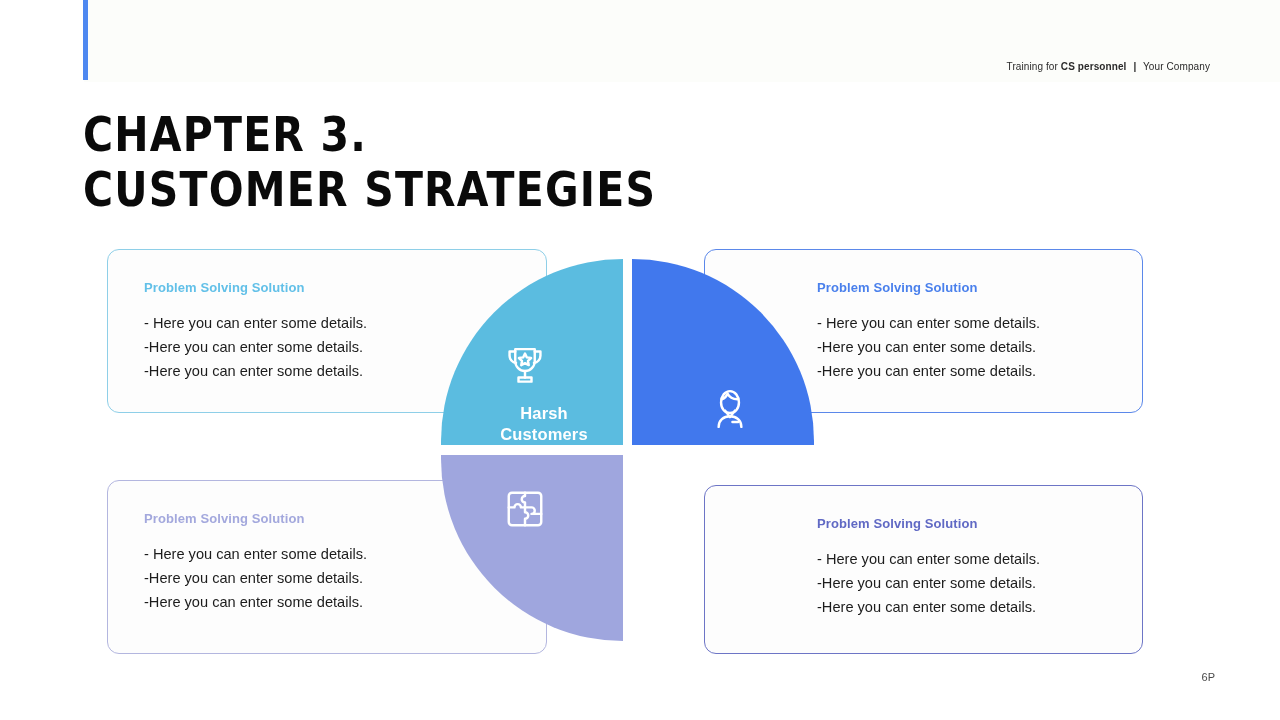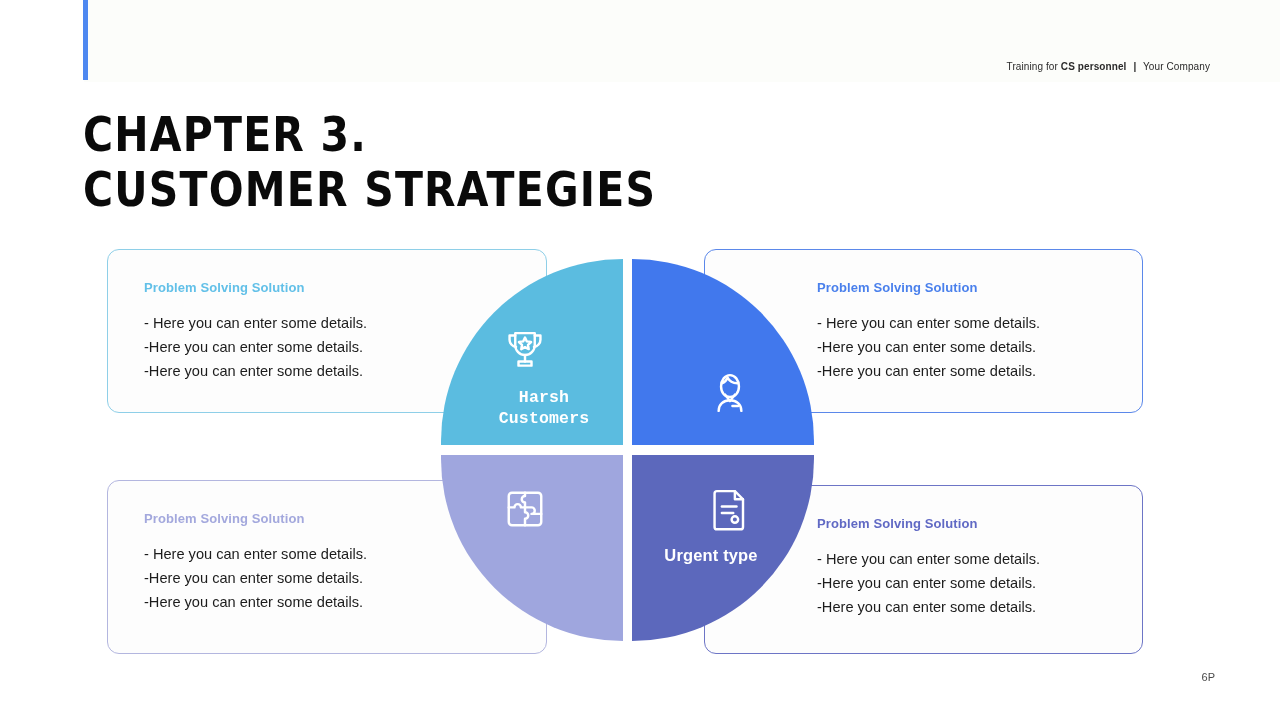--- a/index.html
+++ b/index.html
@@ -131,21 +131,21 @@
   .quad-tr { left: 191px; top: 0;     border-radius: 0 182px 0 0; }
   .quad-bl { left: 0;     top: 196px; border-radius: 0 0 0 182px; }
   .quad-br { left: 191px; top: 196px; border-radius: 0 0 182px 0; }
 
   .quad-content {
     position: absolute;
     width: 100%;
     text-align: center;
   }
   .quad-tl .quad-content,
-  .quad-tr .quad-content { bottom: 16px; font-family: Liberation Mono, monospace; }
+  .quad-tr .quad-content { bottom: 0; }
   .quad-bl .quad-content,
   .quad-br .quad-content { top: 28px; }
 
   .quad-icon {
     display: block;
     margin: 0 auto 10px auto;
     width: 52px;
     height: 52px;
   }
   .quad-label {
@@ -268,28 +268,16 @@
   <div class="quad quad-bl" id="quad-2" style="background: rgb(159, 166, 222);">
     <div class="quad-content">
       <svg class="quad-icon" viewBox="0 0 64 64" fill="none" stroke="#ffffff" stroke-width="3" stroke-linecap="round" stroke-linejoin="round">
         <rect x="12" y="12" width="40" height="40" rx="4"></rect>
         <path d="M12 30h7a4 4 0 1 1 8 0h5v-6a4 4 0 1 1 0-8v-4"></path>
         <path d="M32 52v-8a4 4 0 1 0 0-8v-6h8a4 4 0 1 1 0 8h12"></path>
       </svg>
     </div>
   </div>
 
-  <div class="quad quad-br" id="quad-3" style="background: rgb(92, 104, 188);">
-    <div class="quad-content">
-      <svg class="quad-icon" viewBox="0 0 64 64" fill="none" stroke="#ffffff" stroke-width="3" stroke-linecap="round" stroke-linejoin="round">
-        <path d="M16 10h22l10 10v34a3 3 0 0 1-3 3H16a3 3 0 0 1-3-3V13a3 3 0 0 1 3-3z"></path>
-        <path d="M38 10v10h10"></path>
-        <path d="M22 29h18"></path>
-        <path d="M22 37h14"></path>
-        <circle cx="38" cy="45" r="4"></circle>
-      </svg>
-      <div class="quad-label">Urgent type</div>
-    </div>
-  </div>
 
 </div>
 
 <div class="page-num">6P</div>
 
 </body></html>

